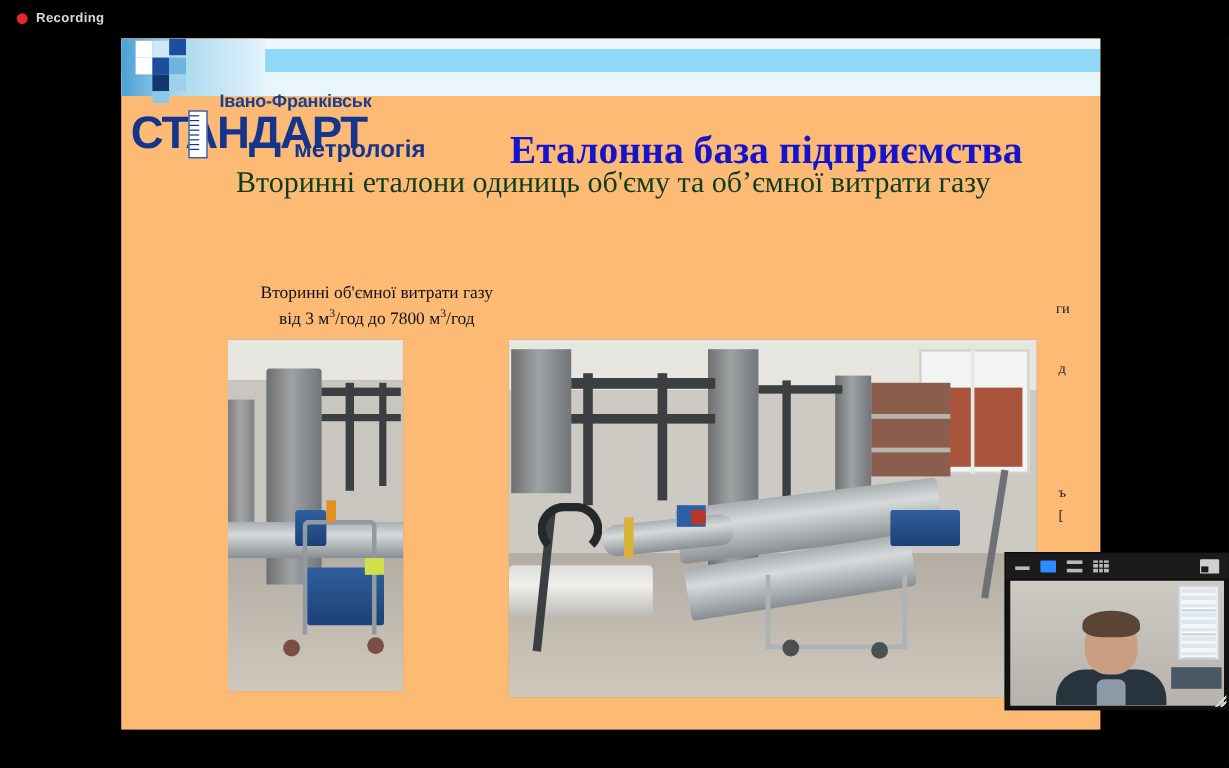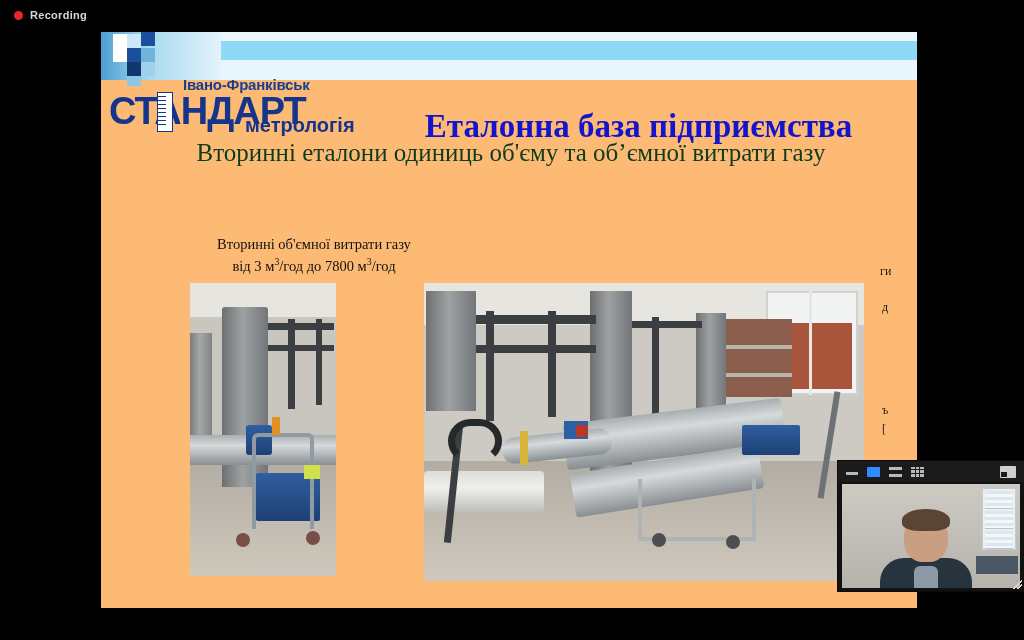--- a/index.html
+++ b/index.html
@@ -137,21 +137,21 @@
   .brick{ position: absolute; background:#a9553b; }
   .shelf{ position: absolute; background:#8d5a46; }
 
   
   .frag {
     position: absolute;
     font-family: "Liberation Serif", serif;
     font-size: 12px; color: #1a1a1a;
     white-space: nowrap;
   }
-  #frag1 { left: 779px; top: 232px; }
+  #frag1 { left: 779px; top: 218px; }
   #frag2 { left: 781px; top: 268px; }
   #frag3 { left: 781px; top: 371px; }
   #frag4 { left: 781px; top: 390px; }
 
   
   #video-panel {
     position: absolute;
     left: 838px; top: 461px;
     width: 186px; height: 130px;
     background: #121212;

